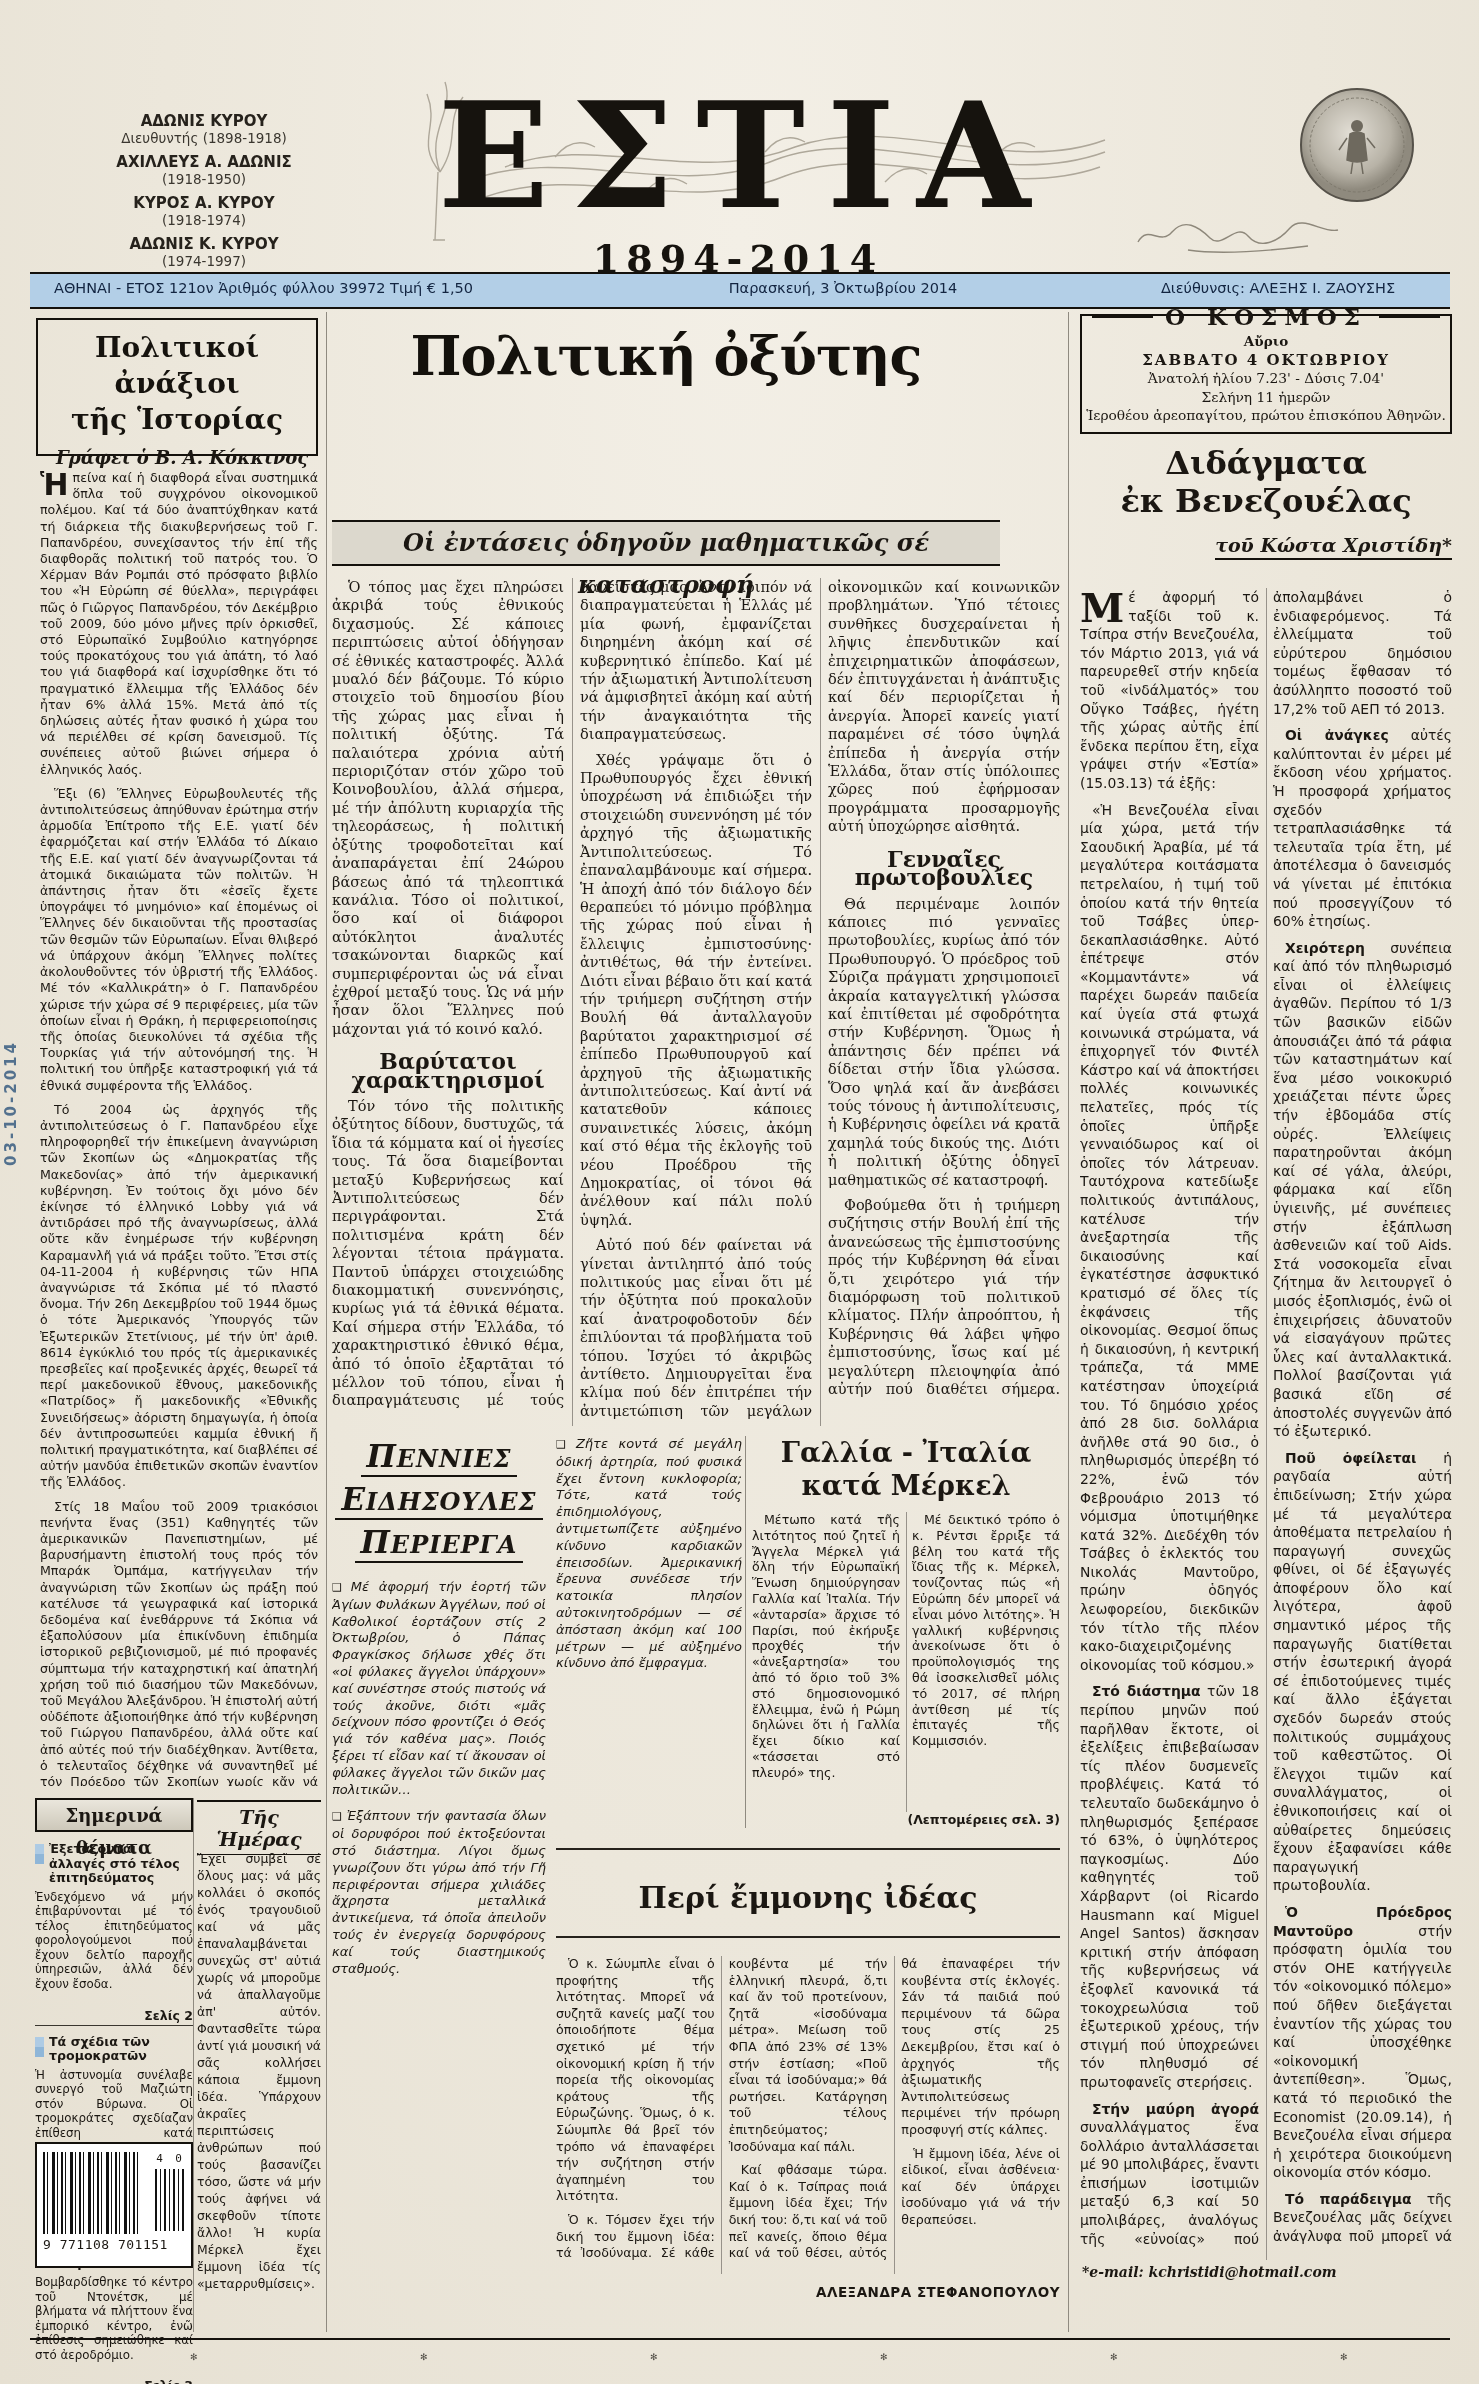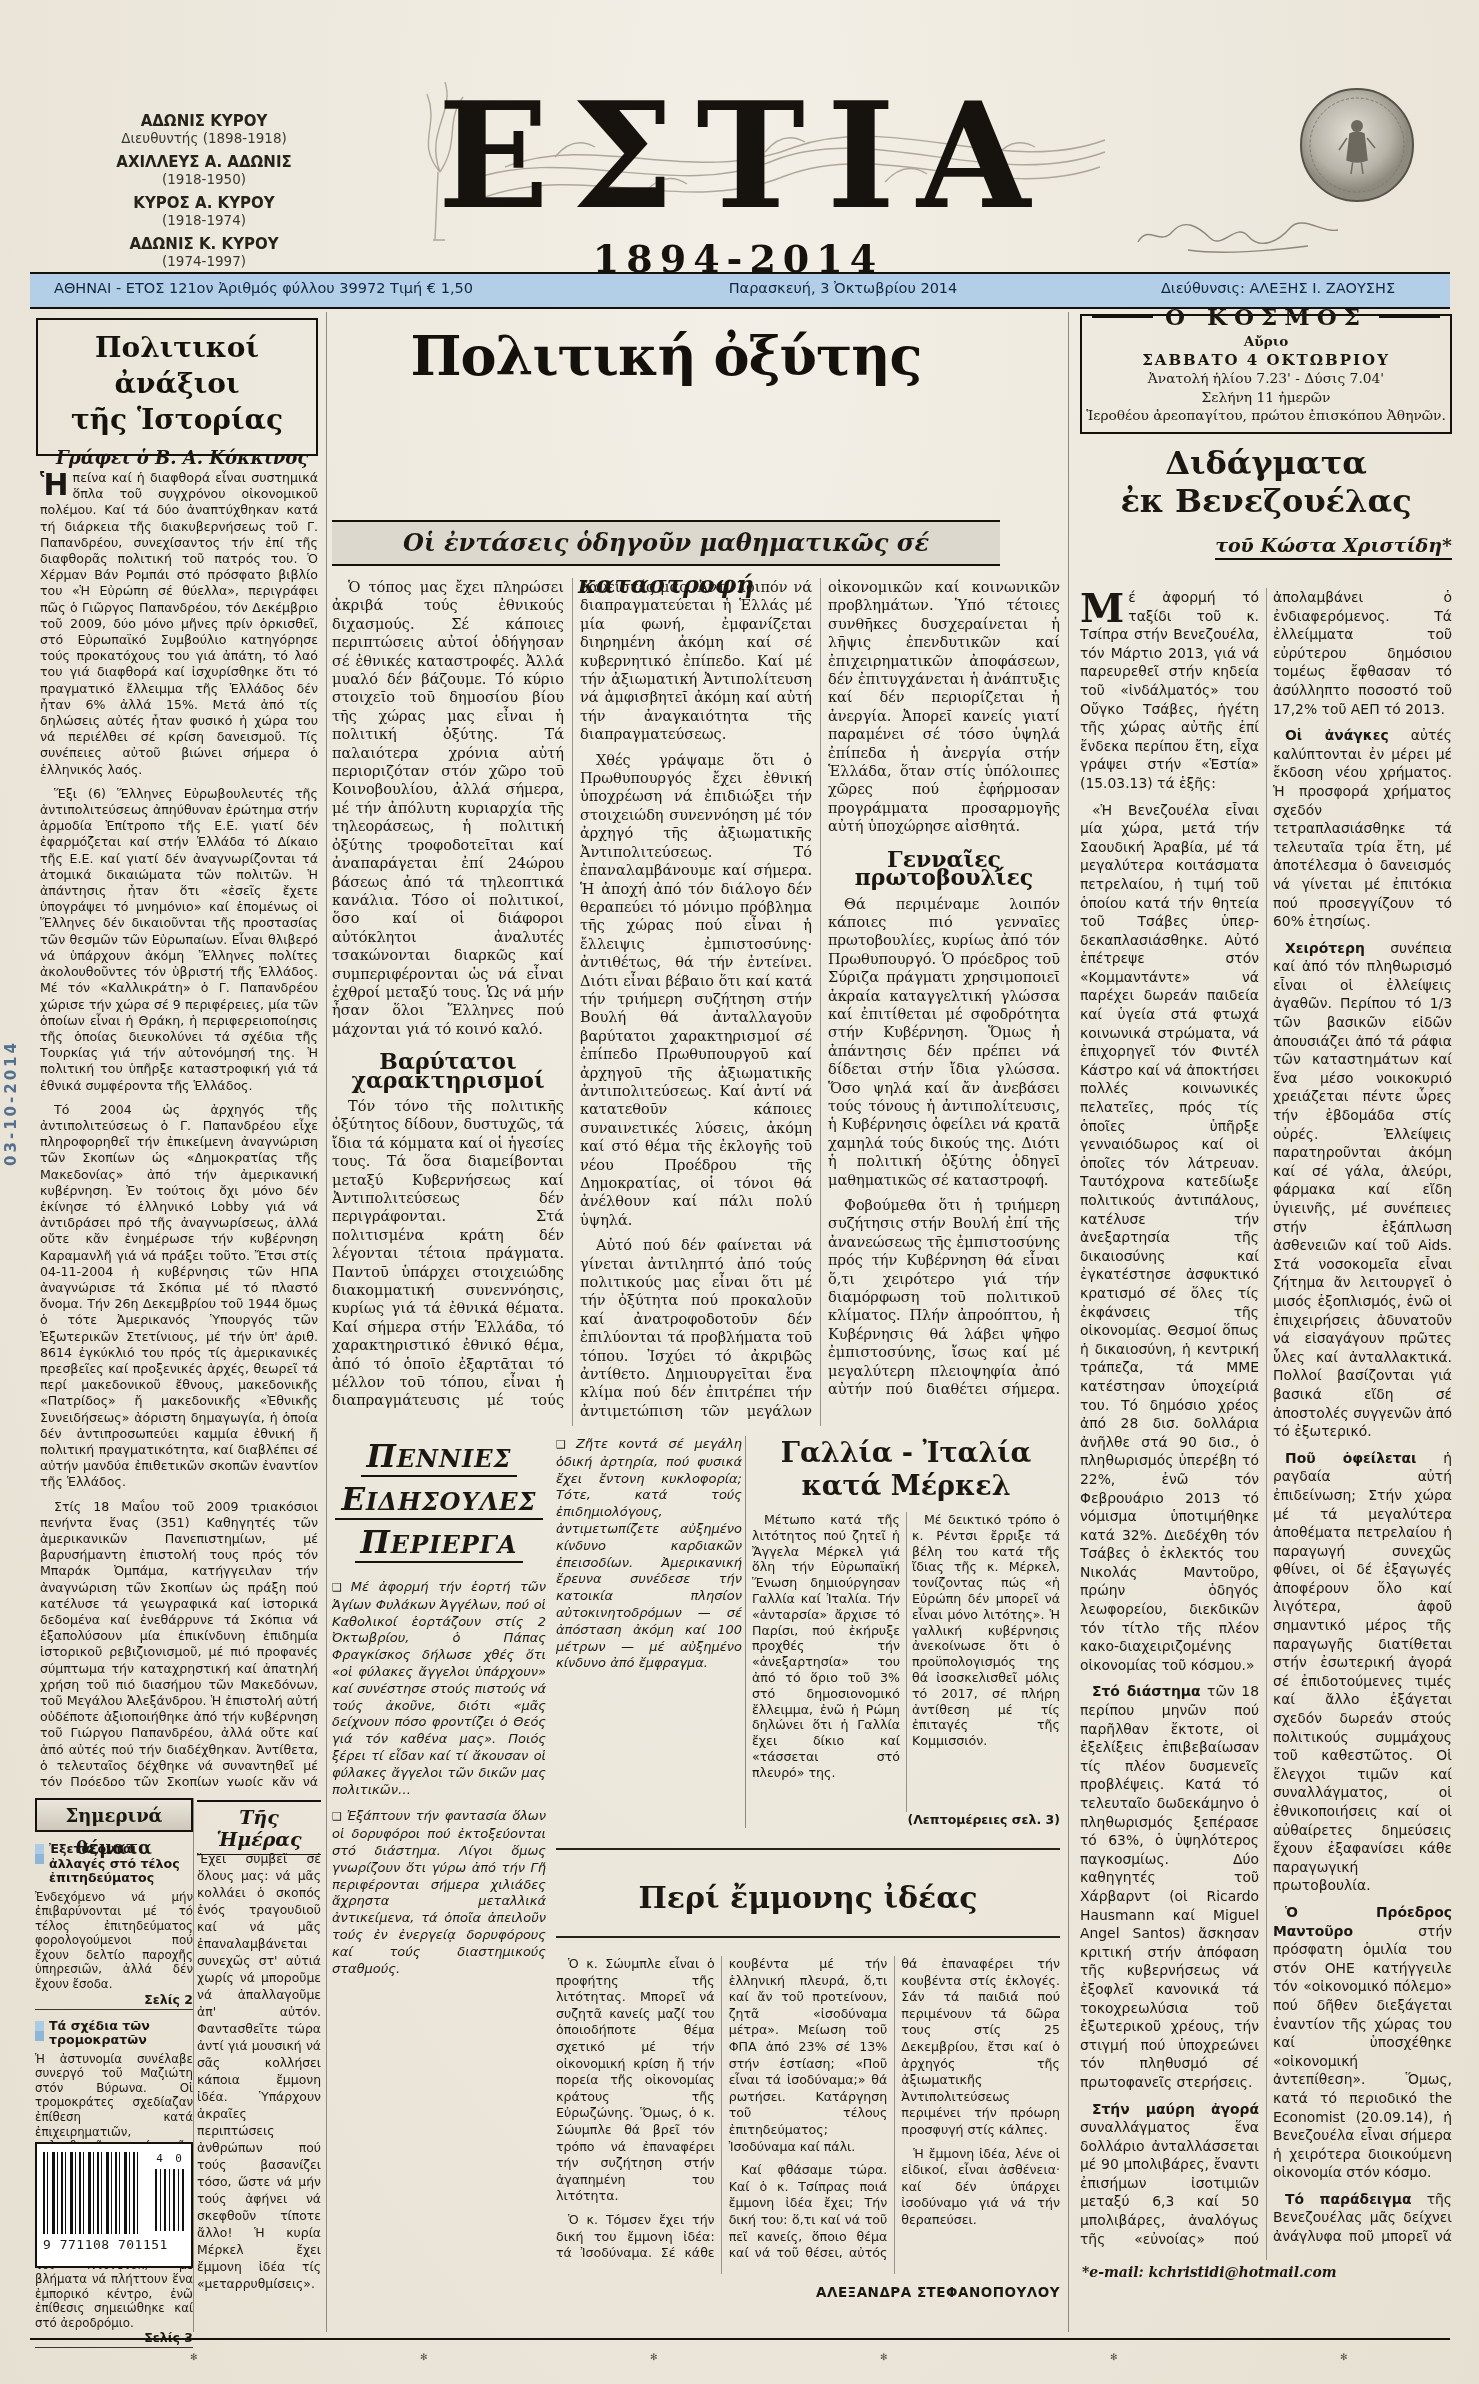--- a/index.html
+++ b/index.html
@@ -124,21 +124,21 @@
              text-align:center;font-weight:bold;font-size:18px;line-height:32px;height:34px;
              box-sizing:border-box;margin-bottom:10px;}
   .st-item{border-bottom:1.5px solid #3a362f;margin-bottom:9px;padding-bottom:2px;}
   .st-title{font-family:"DejaVu Sans",sans-serif;font-weight:bold;font-size:12.6px;
             line-height:14.5px;display:block;margin-bottom:4px;padding-left:14px;position:relative;}
   .st-title::before{content:"";position:absolute;left:0;top:2px;width:9px;height:20px;
             background:linear-gradient(#aecbe4 0 50%, #8fb6d8 50% 100%);}
   .st-body{font-family:"DejaVu Sans",sans-serif;font-size:11.8px;line-height:14.6px;
            text-align:justify;}
   .st-page{font-family:"DejaVu Sans",sans-serif;font-weight:bold;font-size:12.5px;
-           text-align:right;margin-top:0;}
+           text-align:right;margin-top:16px;}
 
   
   #barcode{left:35px;top:2142px;width:158px;height:126px;border:2px solid #14110c;
            background:#fff;box-sizing:border-box;padding:8px 6px 4px 6px;display:flex;gap:5px;}
   #bc-main{width:96px;}
   #bc-bars{height:82px;background:repeating-linear-gradient(90deg,#111 0 2px,#fff 2px 4px,
            #111 4px 5px,#fff 5px 9px,#111 9px 12px,#fff 12px 14px,#111 14px 15px,#fff 15px 18px);}
   #bc-digits{font-family:"DejaVu Sans Mono",monospace;font-size:13px;letter-spacing:0.5px;
              margin-top:3px;white-space:nowrap;}
   #bc-addon{flex:1;display:flex;flex-direction:column;align-items:flex-end;}

